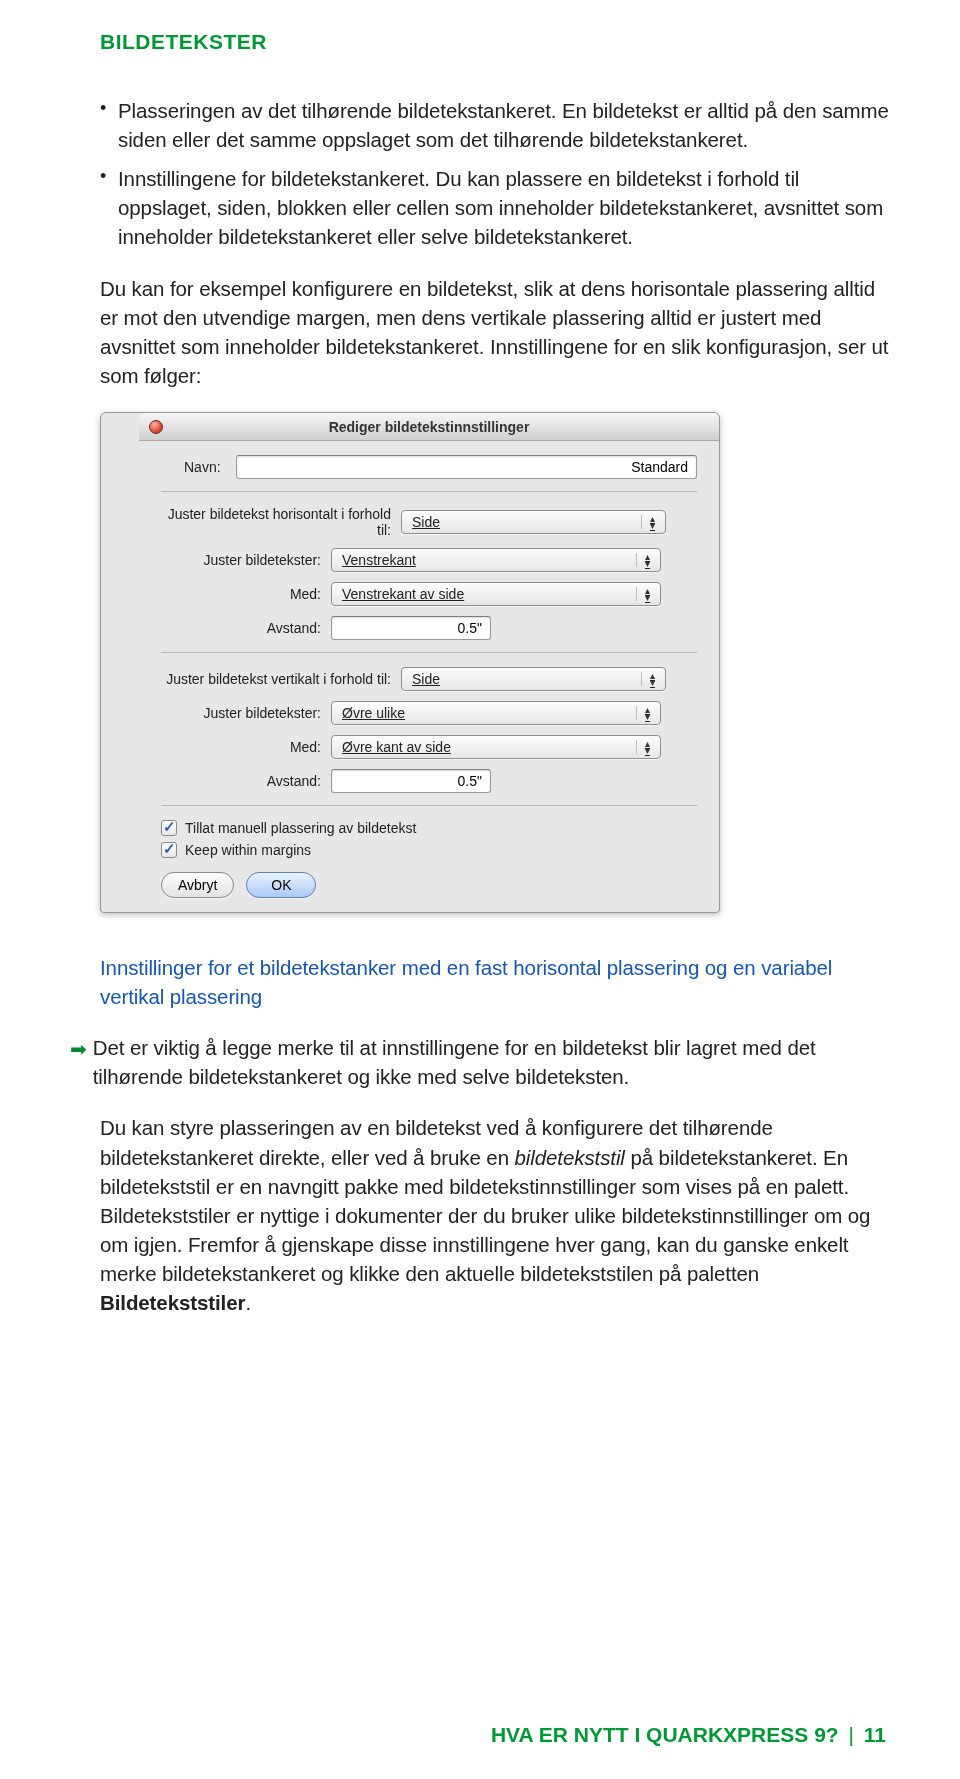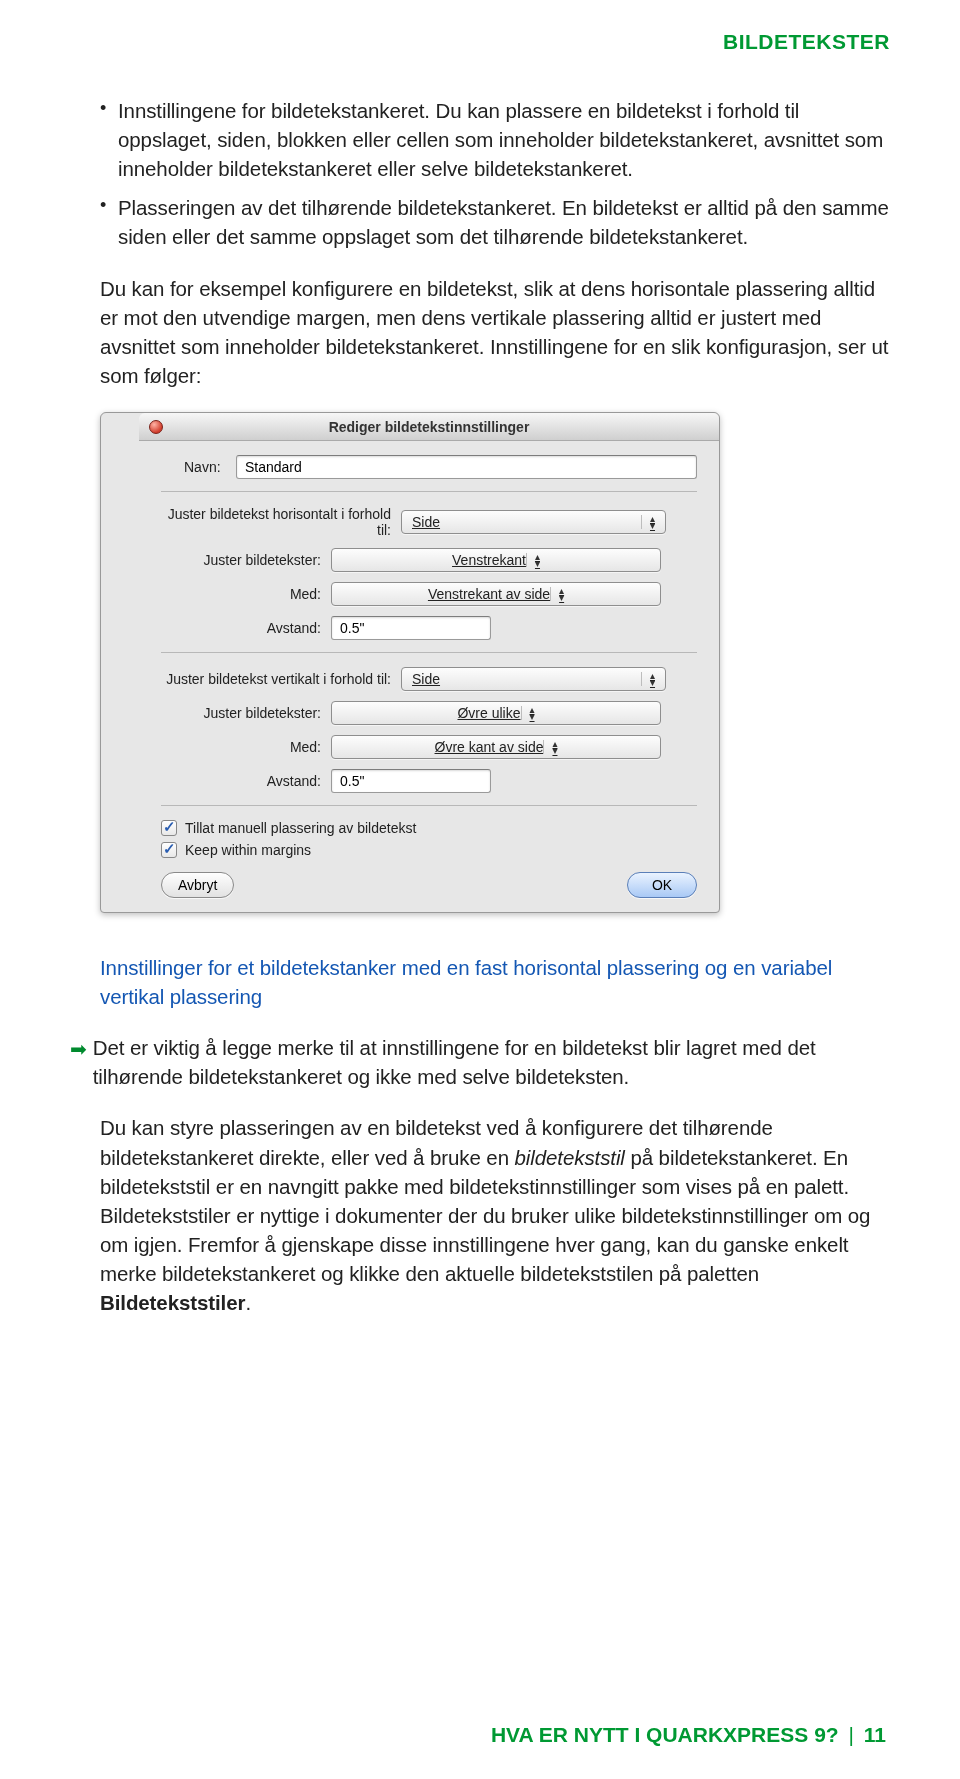--- a/index.html
+++ b/index.html
@@ -8,21 +8,20 @@
     height: 1779px;
     background: #fff;
     font-family: "Myriad Pro", "Segoe UI", Arial, sans-serif;
     color: #222;
     position: relative;
   }
   .page {
     padding: 30px 70px 40px 100px;
   }
   .header-title {
-    text-align: right;
     color: #009933;
     font-weight: 700;
     font-size: 21px;
     letter-spacing: 0.5px;
     margin-bottom: 42px;
   }
   .bullet-list { list-style: none; margin-bottom: 22px; }
   .bullet-list li {
     position: relative;
     padding-left: 18px;
@@ -98,20 +97,21 @@
   .text-input {
     flex: 1;
     height: 24px;
     background: #fff;
     border: 1px solid #9a9a9a;
     border-top-color: #7d7d7d;
     border-radius: 3px;
     padding: 0 8px;
     font-size: 14px;
     box-shadow: inset 0 1px 2px rgba(0,0,0,0.15);
+    text-align: right;
   }
   .short-input { width: 160px; flex: none; }
   .select {
     display: flex;
     align-items: center;
     justify-content: space-between;
     height: 24px;
     background: linear-gradient(#fdfdfd, #e6e6e6);
     border: 1px solid #8e8e8e;
     border-radius: 4px;
@@ -124,21 +124,21 @@
     width: 18px;
     text-align: center;
     font-size: 10px;
     line-height: 7px;
     color: #333;
     border-left: 1px solid #bdbdbd;
     padding-left: 4px;
   }
   .select .arrows::before { content: "▴"; display:block; }
   .select .arrows::after { content: "▾"; display:block; }
-  .w330 { width: 330px; justify-content: center; }
+  .w330 { width: 330px; }
   .w265 { width: 265px; }
   .hr {
     border: none;
     border-top: 1px solid #b8b8b8;
     margin: 12px 0 14px 0;
   }
   .check-row {
     display: flex;
     align-items: center;
     margin: 6px 0;
@@ -155,21 +155,22 @@
   .check::after {
     content: "✓";
     position: absolute;
     top: -3px; left: 1px;
     font-size: 15px;
     color: #2a5db0;
     font-weight: bold;
   }
   .dlg-buttons {
     display: flex;
-    justify-content: space-between;
+    justify-content: flex-start;
+    gap: 12px;
     margin-top: 14px;
   }
   .btn {
     min-width: 70px;
     height: 26px;
     background: linear-gradient(#fefefe,#e2e2e2);
     border: 1px solid #8a8a8a;
     border-radius: 13px;
     font-size: 14px;
     font-family: inherit;
@@ -214,22 +215,22 @@
   .footer .divider { color: #009933; margin: 0 4px; font-weight: 400; }
   .footer .pagenum { color: #009933; }
 </style>
 </head>
 <body>
 
 <div class="page">
   <div class="header-title">BILDETEKSTER</div>
 
   <ul class="bullet-list">
+    <li>Plasseringen av det tilhørende bildetekstankeret. En bildetekst er alltid på den samme siden eller det samme oppslaget som det tilhørende bildetekstankeret.</li>
     <li>Innstillingene for bildetekstankeret. Du kan plassere en bildetekst i forhold til oppslaget, siden, blokken eller cellen som inneholder bildetekstankeret, avsnittet som inneholder bildetekstankeret eller selve bildetekstankeret.</li>
-    <li>Plasseringen av det tilhørende bildetekstankeret. En bildetekst er alltid på den samme siden eller det samme oppslaget som det tilhørende bildetekstankeret.</li>
   </ul>
 
   <p class="para">Du kan for eksempel konfigurere en bildetekst, slik at dens horisontale plassering alltid er mot den utvendige margen, men dens vertikale plassering alltid er justert med avsnittet som inneholder bildetekstankeret. Innstillingene for en slik konfigurasjon, ser ut som følger:</p>
 
   <div class="dialog-wrap">
     <div class="dialog">
       <div class="dialog-titlebar">
         <span class="close-gem"></span>
         <span>Rediger bildetekstinnstillinger</span>
       </div>

